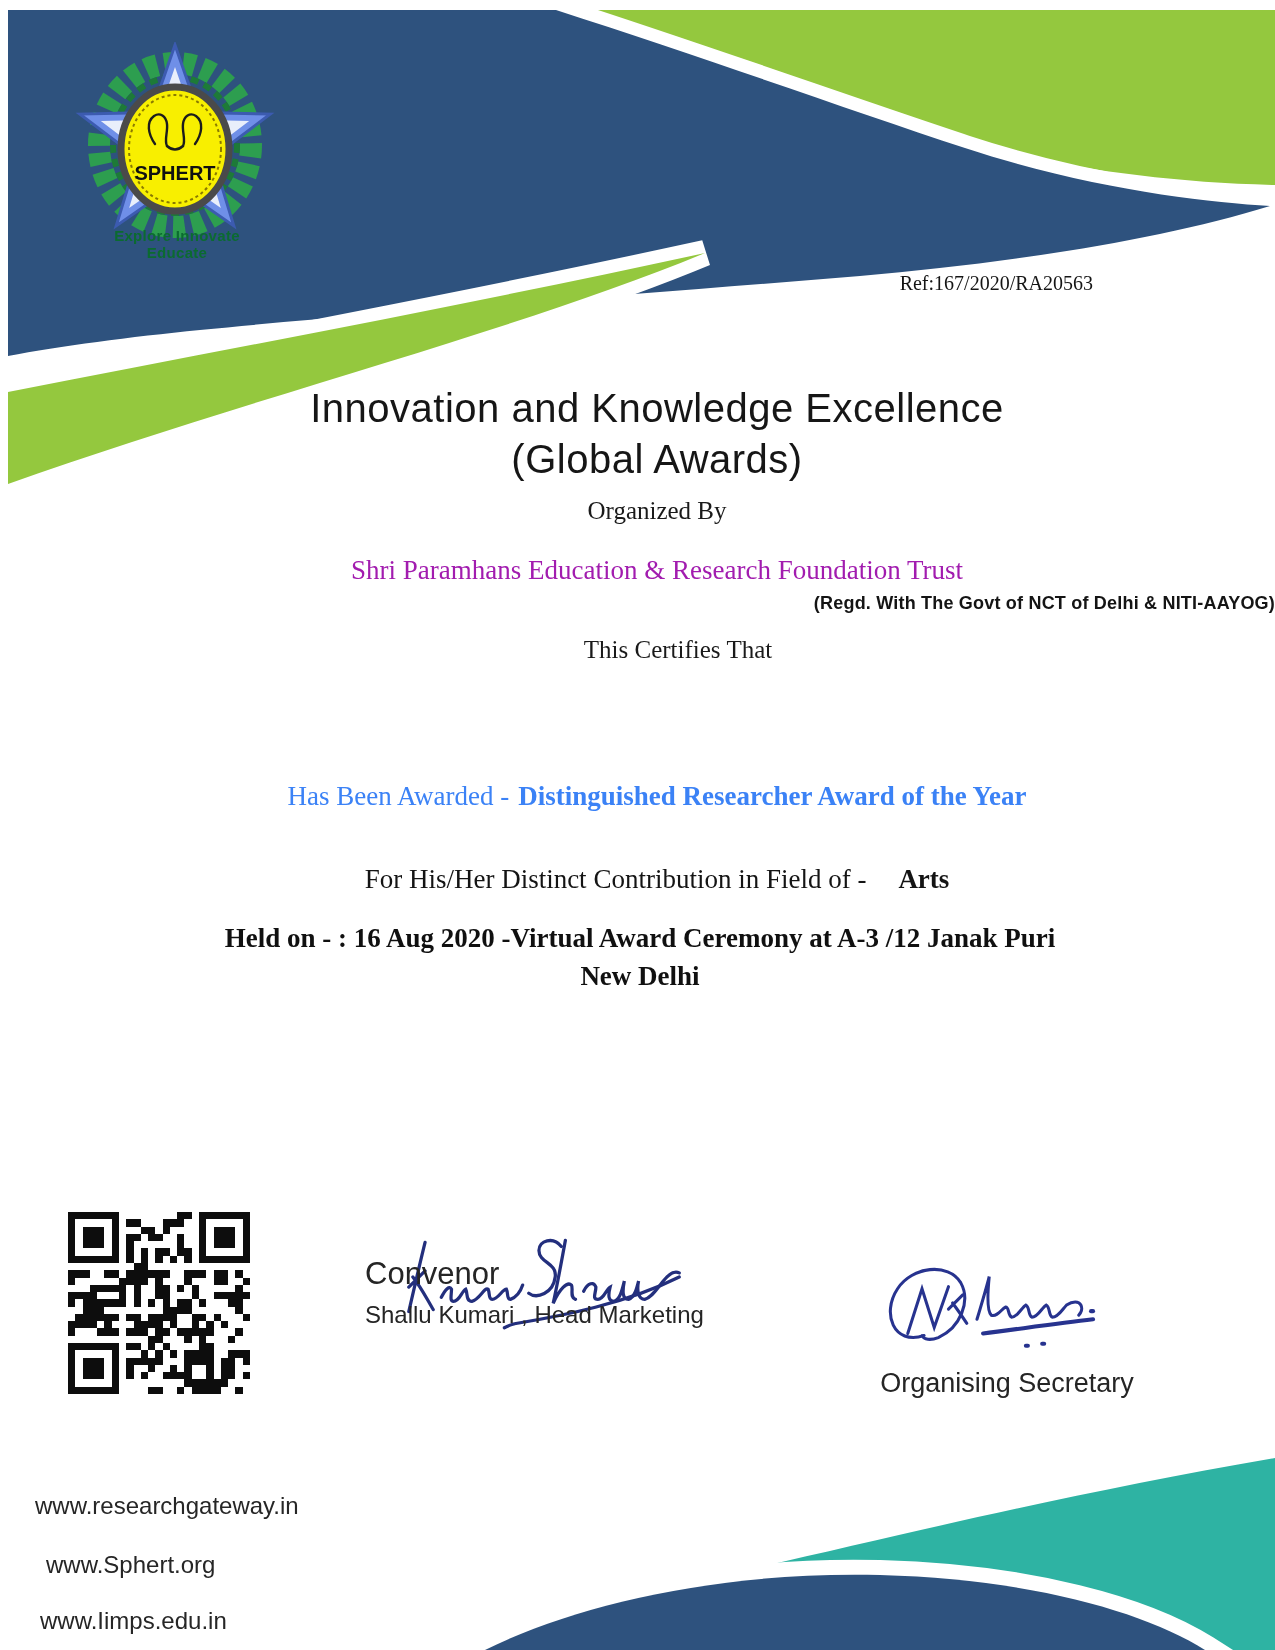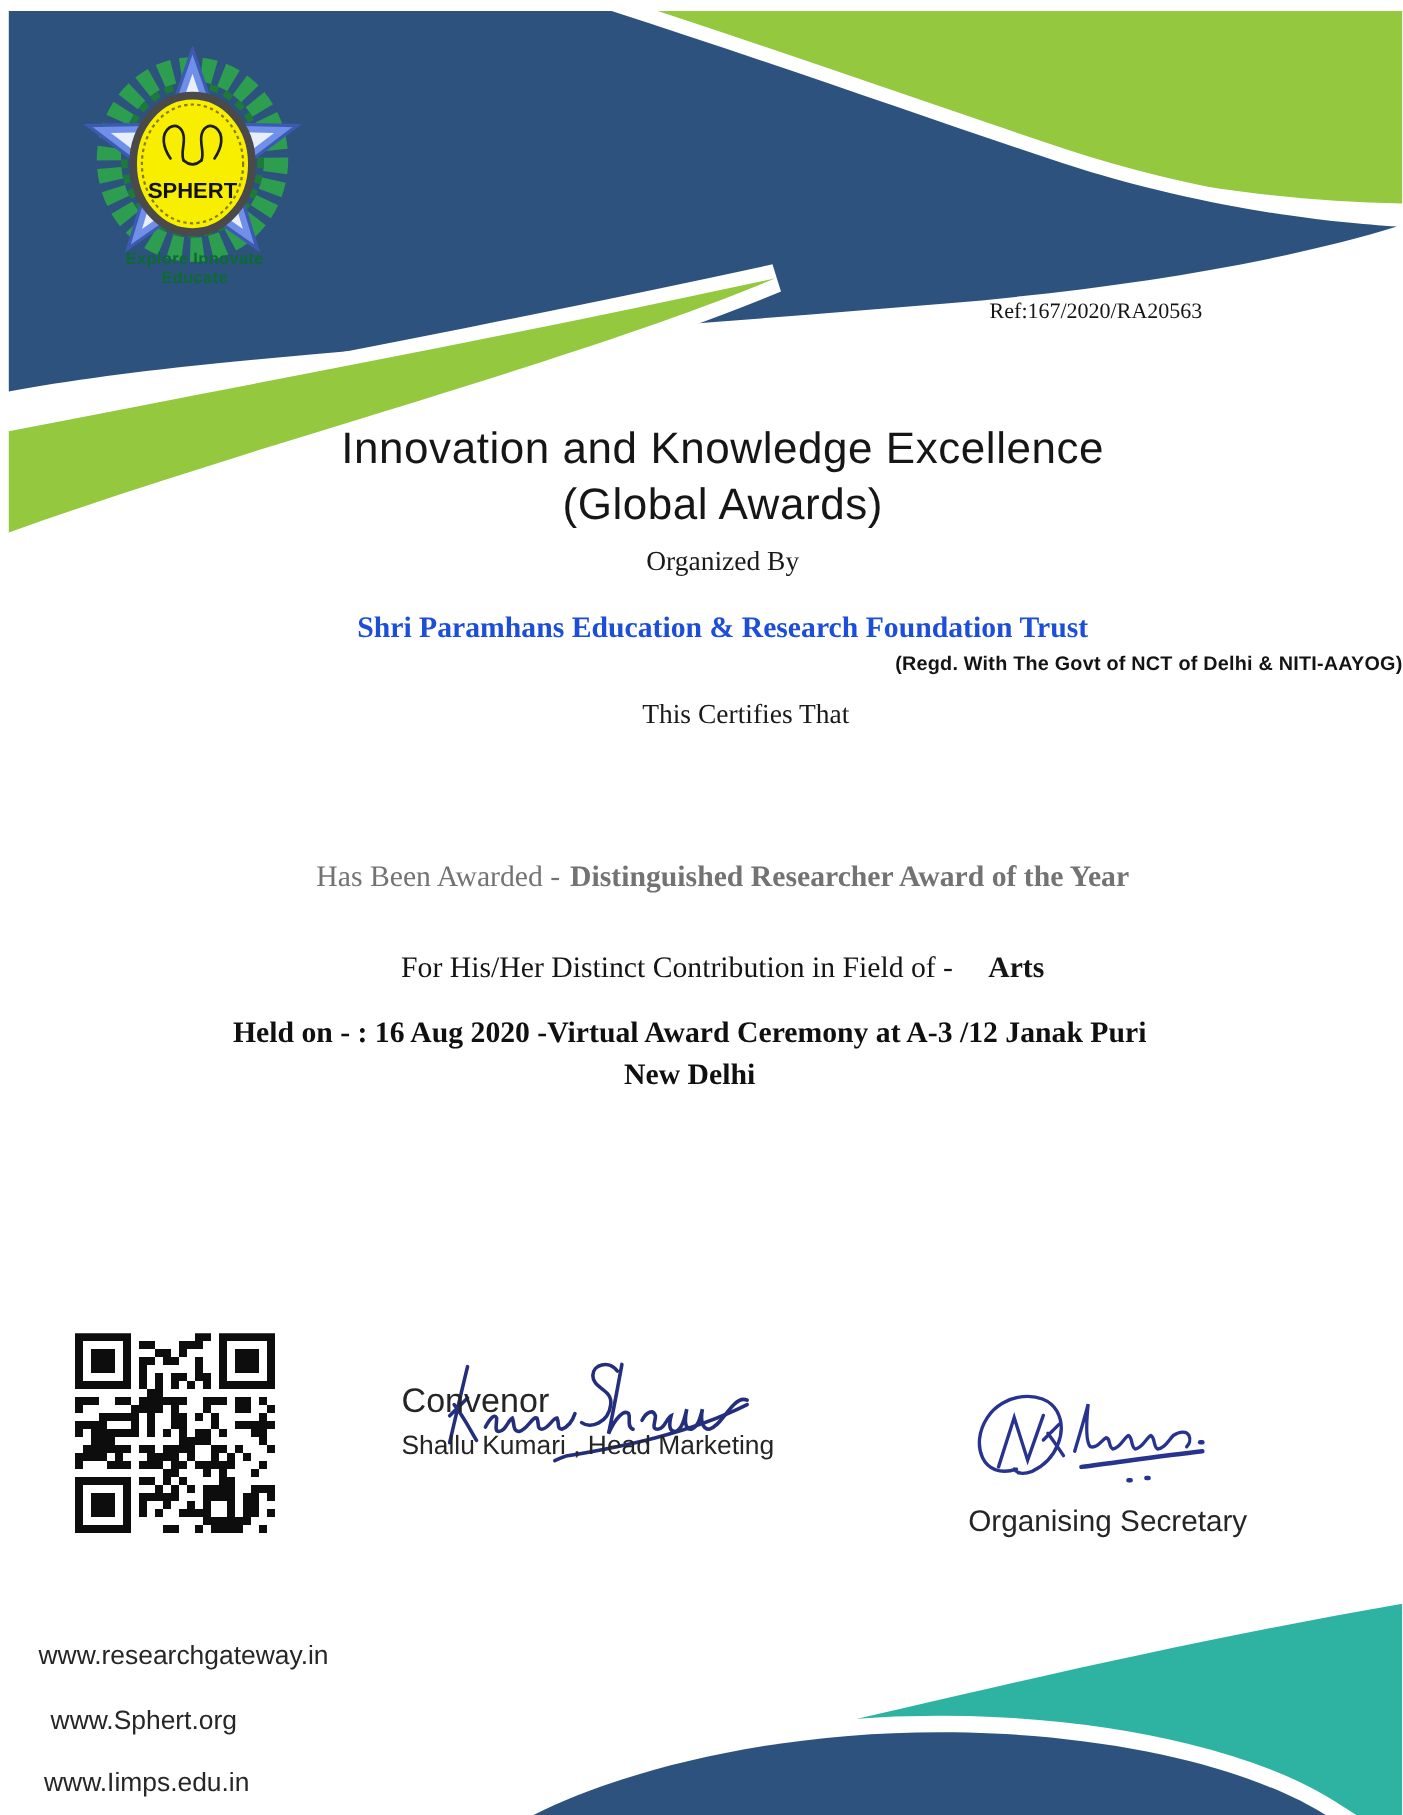--- a/index.html
+++ b/index.html
@@ -9,29 +9,29 @@
   }
   .abs{position:absolute;}
   .center{left:0;right:0;text-align:center;padding-left:39px;}
   .serif{font-family:"Liberation Serif",serif;}
   .sans{font-family:"Liberation Sans",sans-serif;}
 
   .ref{top:272px;right:182px;font-size:20px;color:#151515;}
 
   .title{top:383px;font-size:40px;line-height:1.28;color:#161616;letter-spacing:.5px;}
   .organized{top:497px;font-size:25px;color:#1a1a1a;}
-  .trust{top:555px;font-size:27px;font-weight:bold;color:#1d4ed8;}
+  .trust{top:555px;font-size:27px;font-weight:normal;color:#a21caf;}
   .regd{top:593px;font-size:18px;font-weight:bold;color:#141414;letter-spacing:.2px;text-align:right;}
   .certifies{top:636px;font-size:25px;color:#1a1a1a;margin-left:42px;}
   .awardee{top:697px;font-size:29px;font-weight:bold;color:#ee1111;letter-spacing:.6px;}
-  .award-line{top:781px;font-size:27px;color:#737373;}
+  .award-line{top:781px;font-size:27px;color:#3b82f6;}
   .award-line b{margin-left:9px;}
   .field-line{top:864px;font-size:27px;color:#141414;}
   .field-line b{margin-left:32px;}
-  .held{top:920px;left:187px;width:880px;text-align:center;font-size:27px;font-weight:bold;color:#101010;line-height:1.4;}
+  .held{top:920px;left:200px;width:880px;text-align:center;font-size:27px;font-weight:bold;color:#101010;line-height:1.4;}
 
   .url{font-size:24px;color:#262626;}
   .convenor-block{left:365px;top:1256px;width:355px;color:#252525;}
   .convenor-title{font-size:31px;}
   .convenor-name{font-size:24px;margin-top:9px;}
   .secretary-block{left:852px;top:1368px;width:310px;text-align:center;color:#252525;font-size:27px;}
 
   .tagline{left:88px;top:227px;width:178px;text-align:center;
     font-size:15px;font-weight:bold;color:#0b6b30;letter-spacing:.3px;}
 

